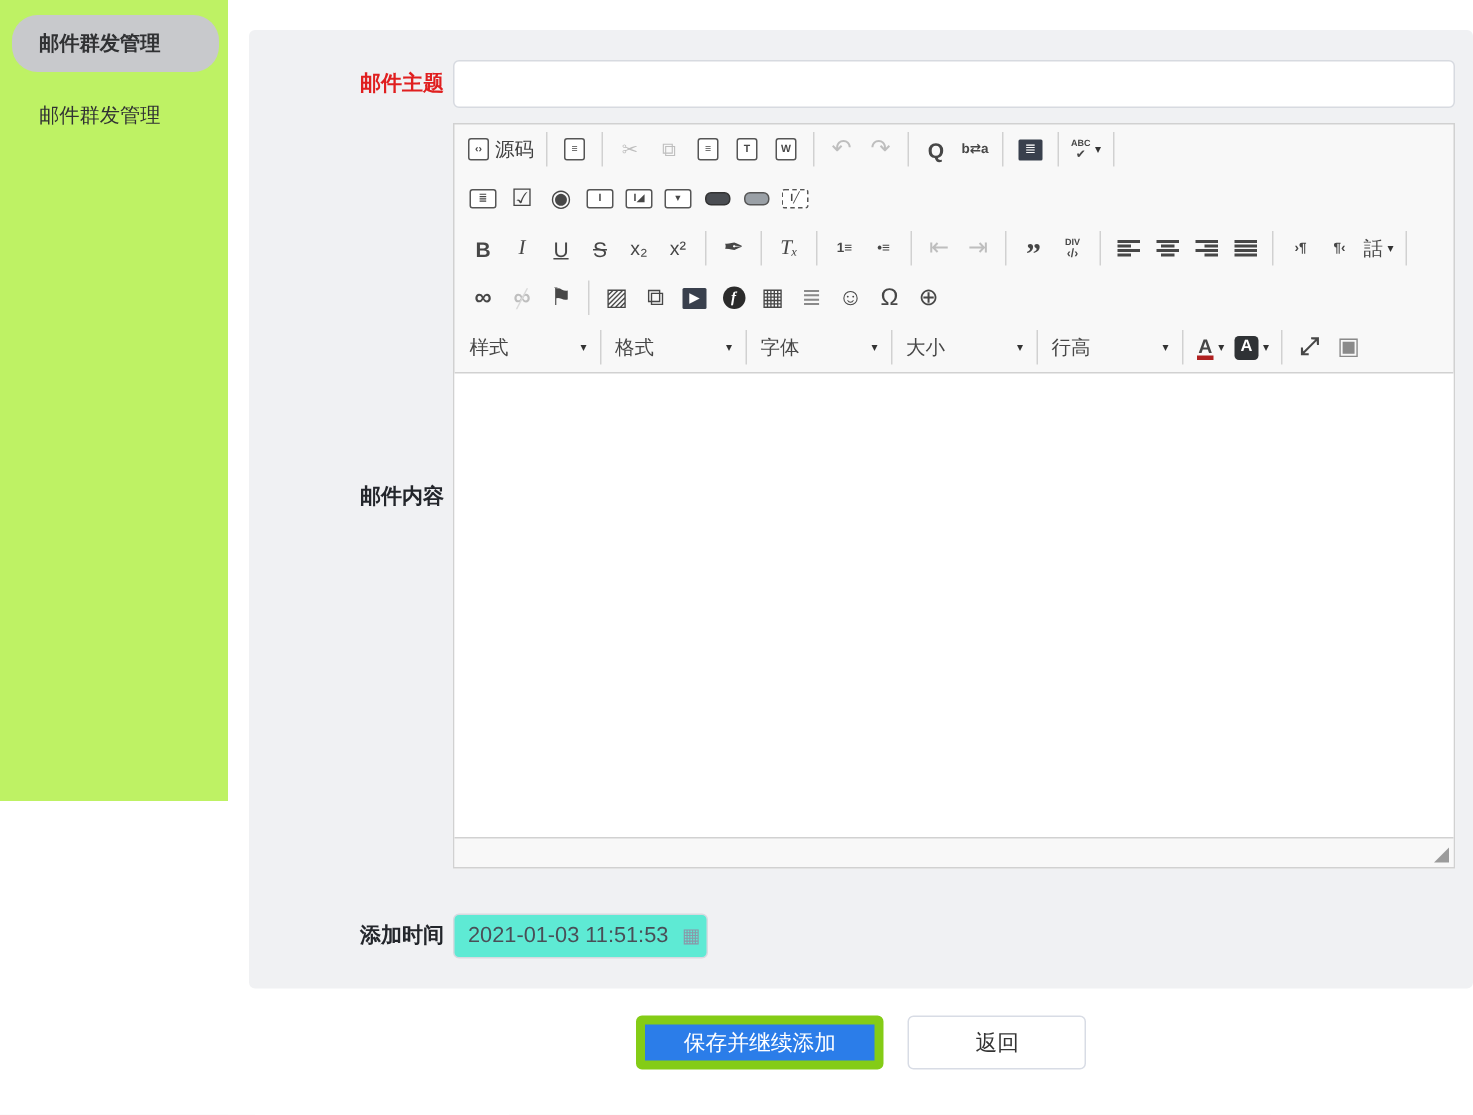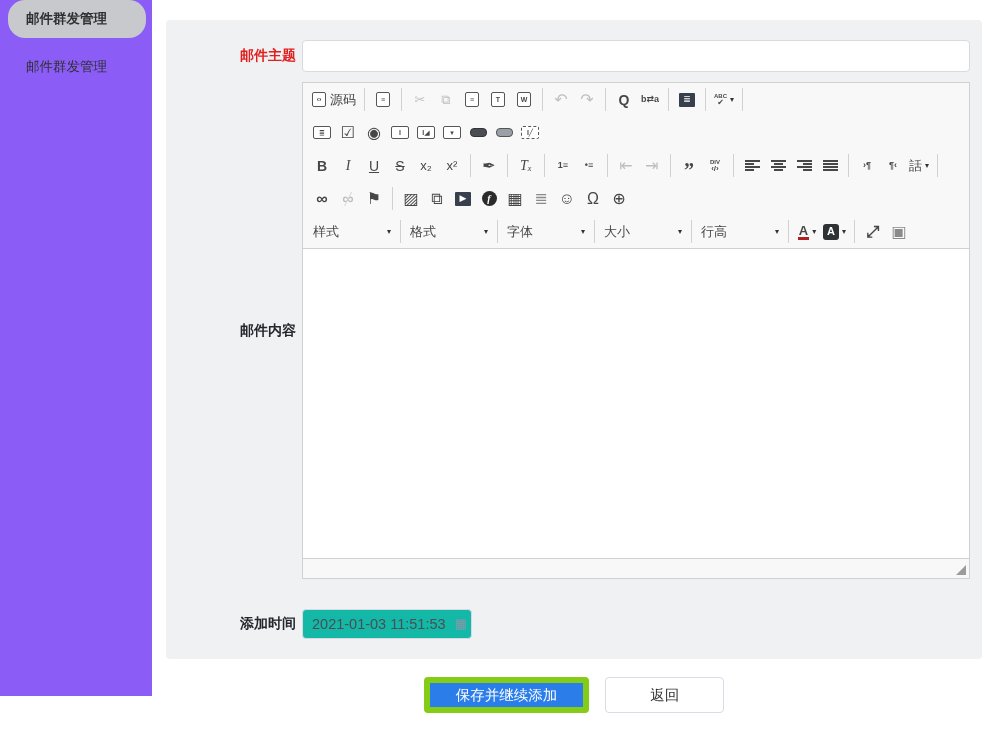--- a/index.html
+++ b/index.html
@@ -1,20 +1,20 @@
 <!DOCTYPE html>
 <html><head>
 <meta charset="utf-8">
 <style>
   * { box-sizing: border-box; margin: 0; padding: 0; }
   html,body { width: 982px; height: 743px; font-family: "Liberation Sans","DejaVu Sans",sans-serif; background:#fff; overflow:hidden; }
 
   
   .app { display:flex; width:982px; height:743px; }
-  .sidebar { width:152px; min-width:152px; height:696px; background:#8b5cf6; }
+  .sidebar { width:152px; min-width:152px; height:534px; background:#bef264; padding-top:10px; }
   .side-item { margin:0 6px 10px 8px; padding:10px 0 10px 18px; font-size:13.5px; color:#303133; border-radius:17px; cursor:pointer; white-space:nowrap; }
   .side-item.active { background:#c8c9cc; font-weight:bold; }
   .main { flex:1; background:#fff; padding:20px 0 0 14px; }
   .page-title { font-size:19px; font-weight:bold; color:#1b2233; margin-bottom:14px; }
 
   .panel { background:#f0f1f3; border-radius:4px; padding:20px 12px 20px 0; width:816px; }
   .frow { display:flex; }
   .frow + .frow { margin-top:10px; }
   .flabel { width:136px; min-width:136px; text-align:right; padding-right:6px; font-size:14px; font-weight:bold; color:#23262b; display:flex; align-items:center; justify-content:flex-end; }
   .flabel.req { color:#e01f1f; }
@@ -60,21 +60,21 @@
   .b-center{ background-image:linear-gradient(#474747,#474747),linear-gradient(#474747,#474747),linear-gradient(#474747,#474747),linear-gradient(#474747,#474747); background-size:15px 2px,9px 2px,15px 2px,9px 2px; background-position:0 0,3px 3px,0 6px,3px 9px; }
   .b-right { background-image:linear-gradient(#474747,#474747),linear-gradient(#474747,#474747),linear-gradient(#474747,#474747),linear-gradient(#474747,#474747); background-size:15px 2px,9px 2px,15px 2px,9px 2px; background-position:0 0,6px 3px,0 6px,6px 9px; }
   .b-just  { background-image:linear-gradient(#474747,#474747),linear-gradient(#474747,#474747),linear-gradient(#474747,#474747),linear-gradient(#474747,#474747); background-size:15px 2px,15px 2px,15px 2px,15px 2px; background-position:0 0,0 3px,0 6px,0 9px; }
 
   .editor-content { height:310px; background:#fff; border-top:1px solid #d1d1d1; cursor:text; }
   .editor-bottom { height:20px; background:#f8f8f8; border-top:1px solid #d1d1d1; position:relative; }
   .resize-handle { position:absolute; right:3px; bottom:3px; width:0; height:0; border-left:10px solid transparent; border-bottom:10px solid #9b9b9b; cursor:se-resize; }
 
   
   .dt-wrap { position:relative; width:170px; }
-  .dt-input { width:170px; height:30px; background:#14b8a6; border:1px solid #d7dae0; border-radius:4px; font-size:14.5px; color:#4a4e57; padding:0 24px 0 9px; outline:none; }
+  .dt-input { width:170px; height:30px; background:#5eead4; border:1px solid #d7dae0; border-radius:4px; font-size:14.5px; color:#4a4e57; padding:0 24px 0 9px; outline:none; }
   .cal-icon { position:absolute; right:5px; top:7px; font-size:13px; color:#8a97a8; cursor:pointer; }
 
   
   .btn-bar { display:flex; justify-content:center; gap:16px; margin-top:18px; width:816px; }
   .btn { height:36px; border-radius:4px; font-size:14.5px; display:flex; align-items:center; justify-content:center; cursor:pointer; }
   .btn-primary { background:#2b7de9; color:#fff; border:6px solid #84cc16; padding:0 26px; }
   .btn-plain { background:#fff; color:#333; border:1px solid #d8dce5; padding:16px 44px; }
 </style>
 </head>
 <body>

